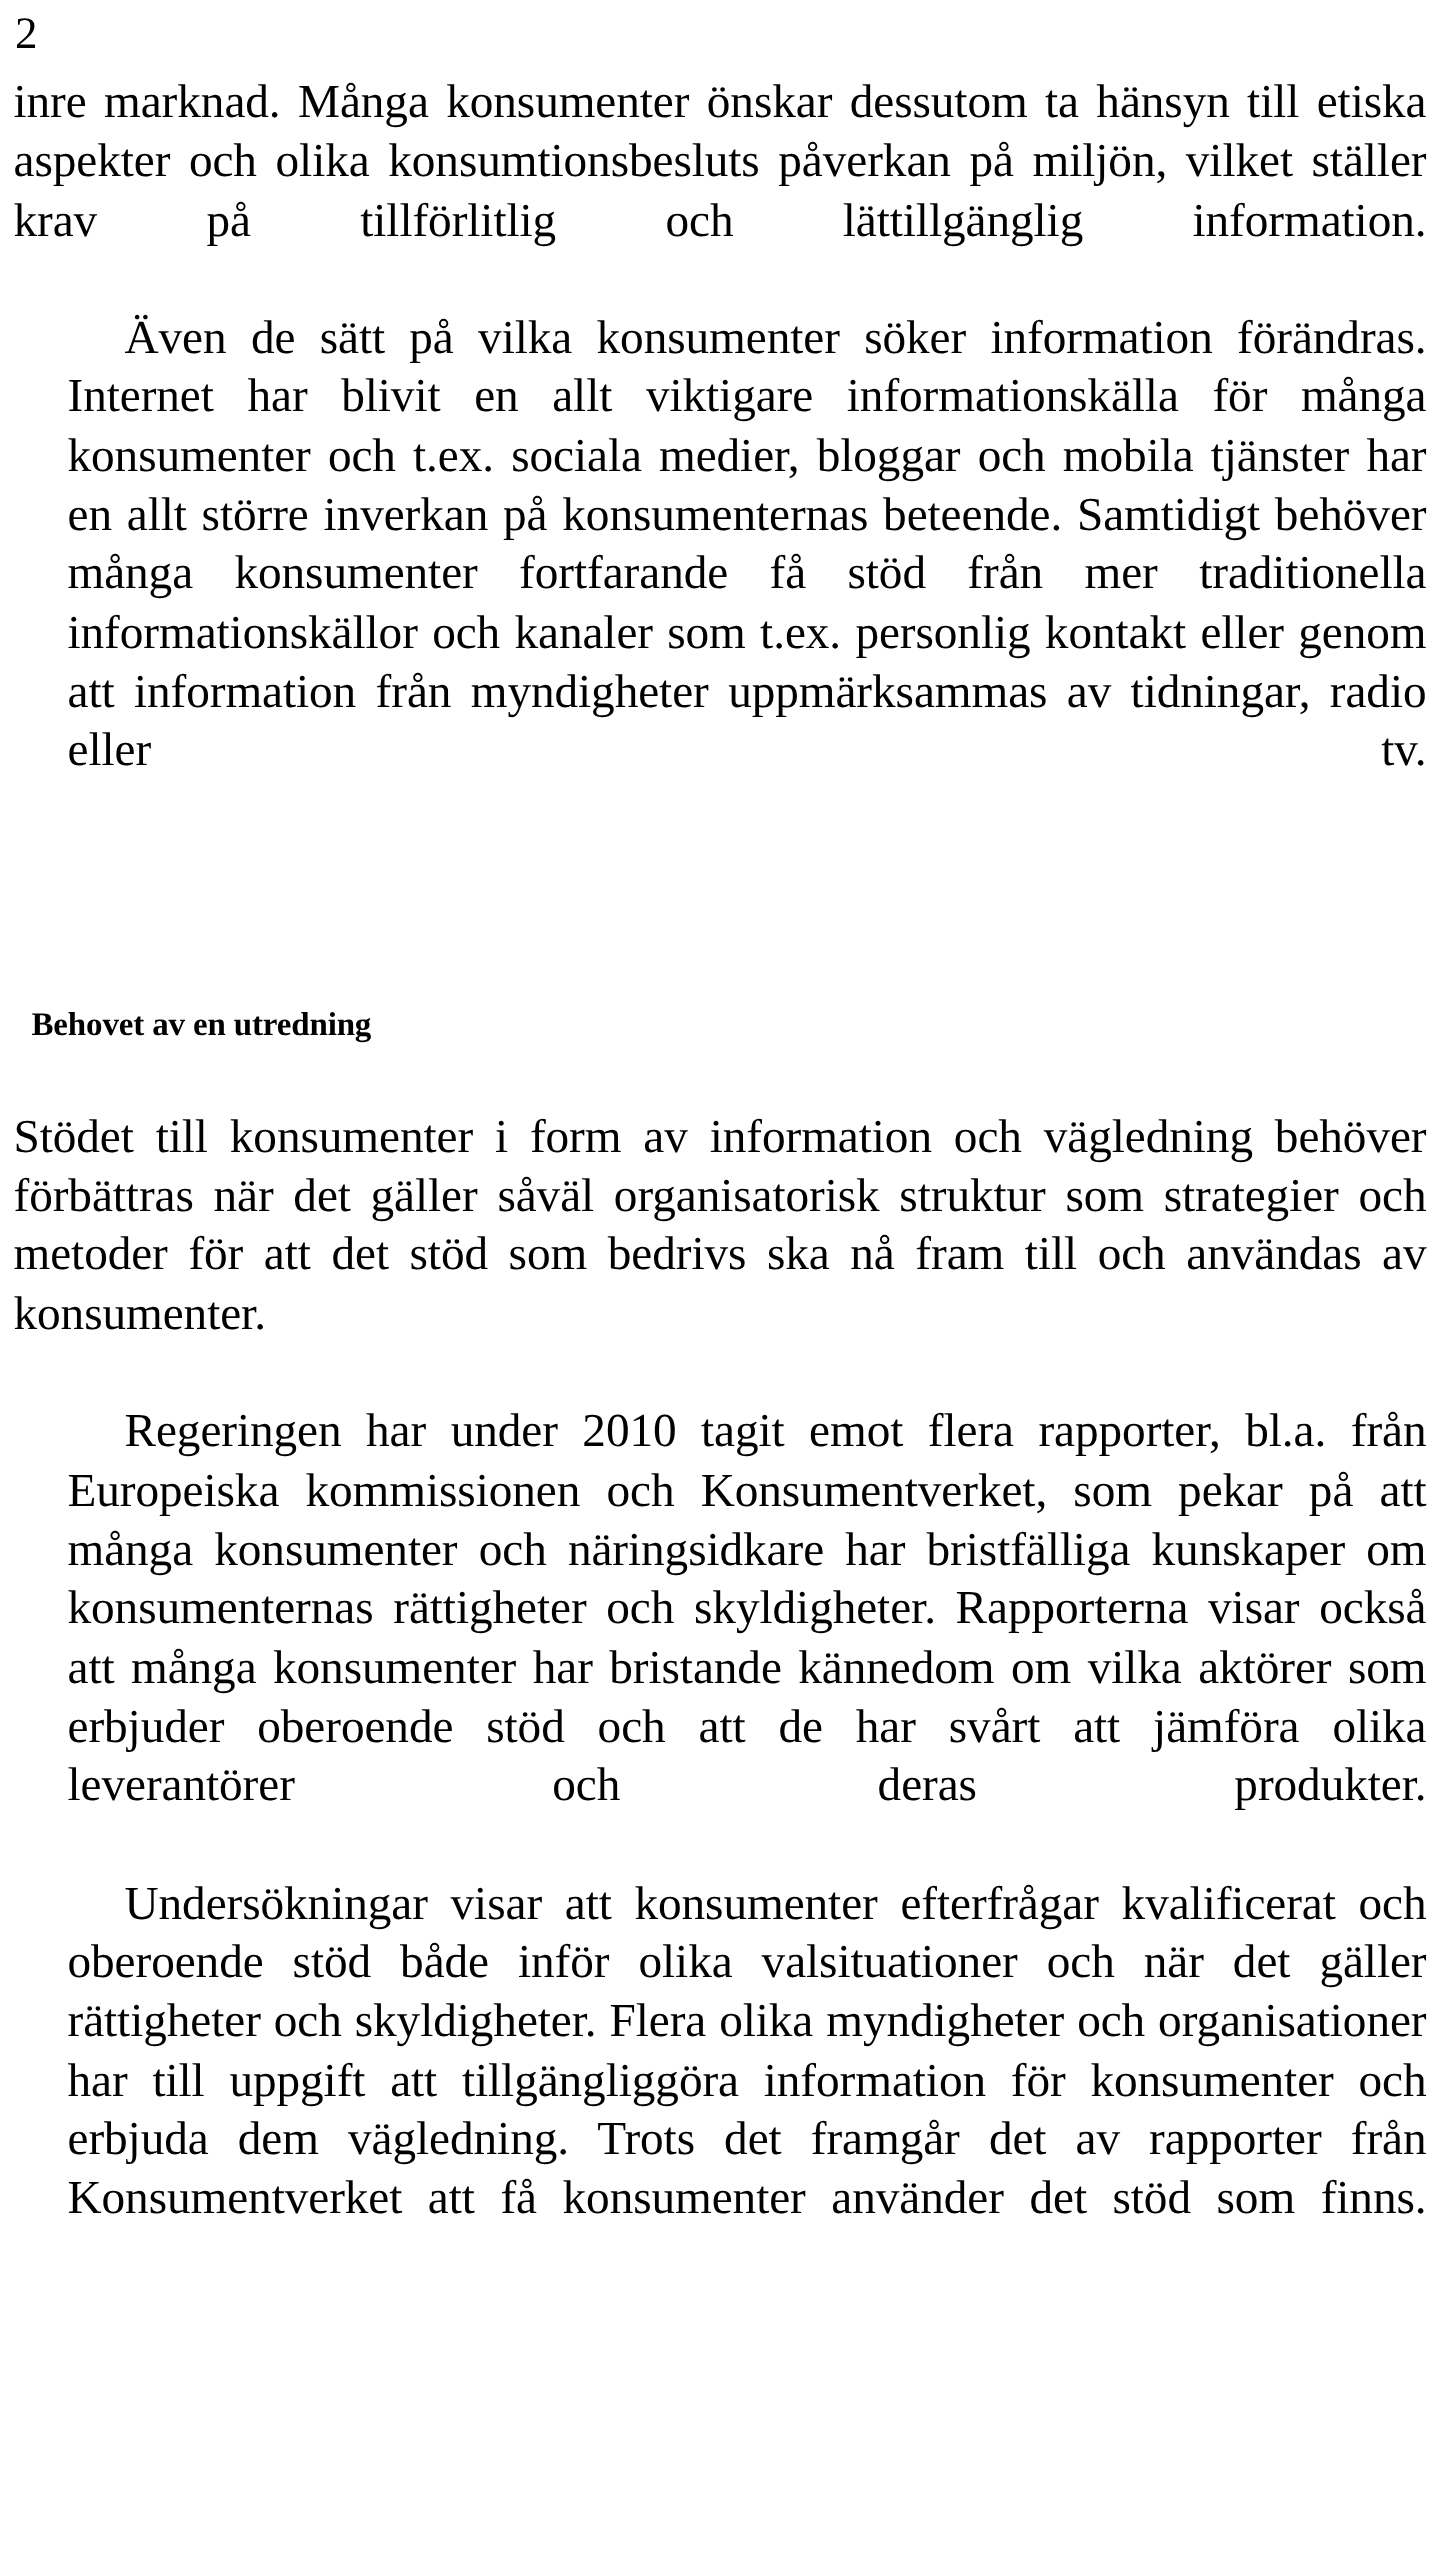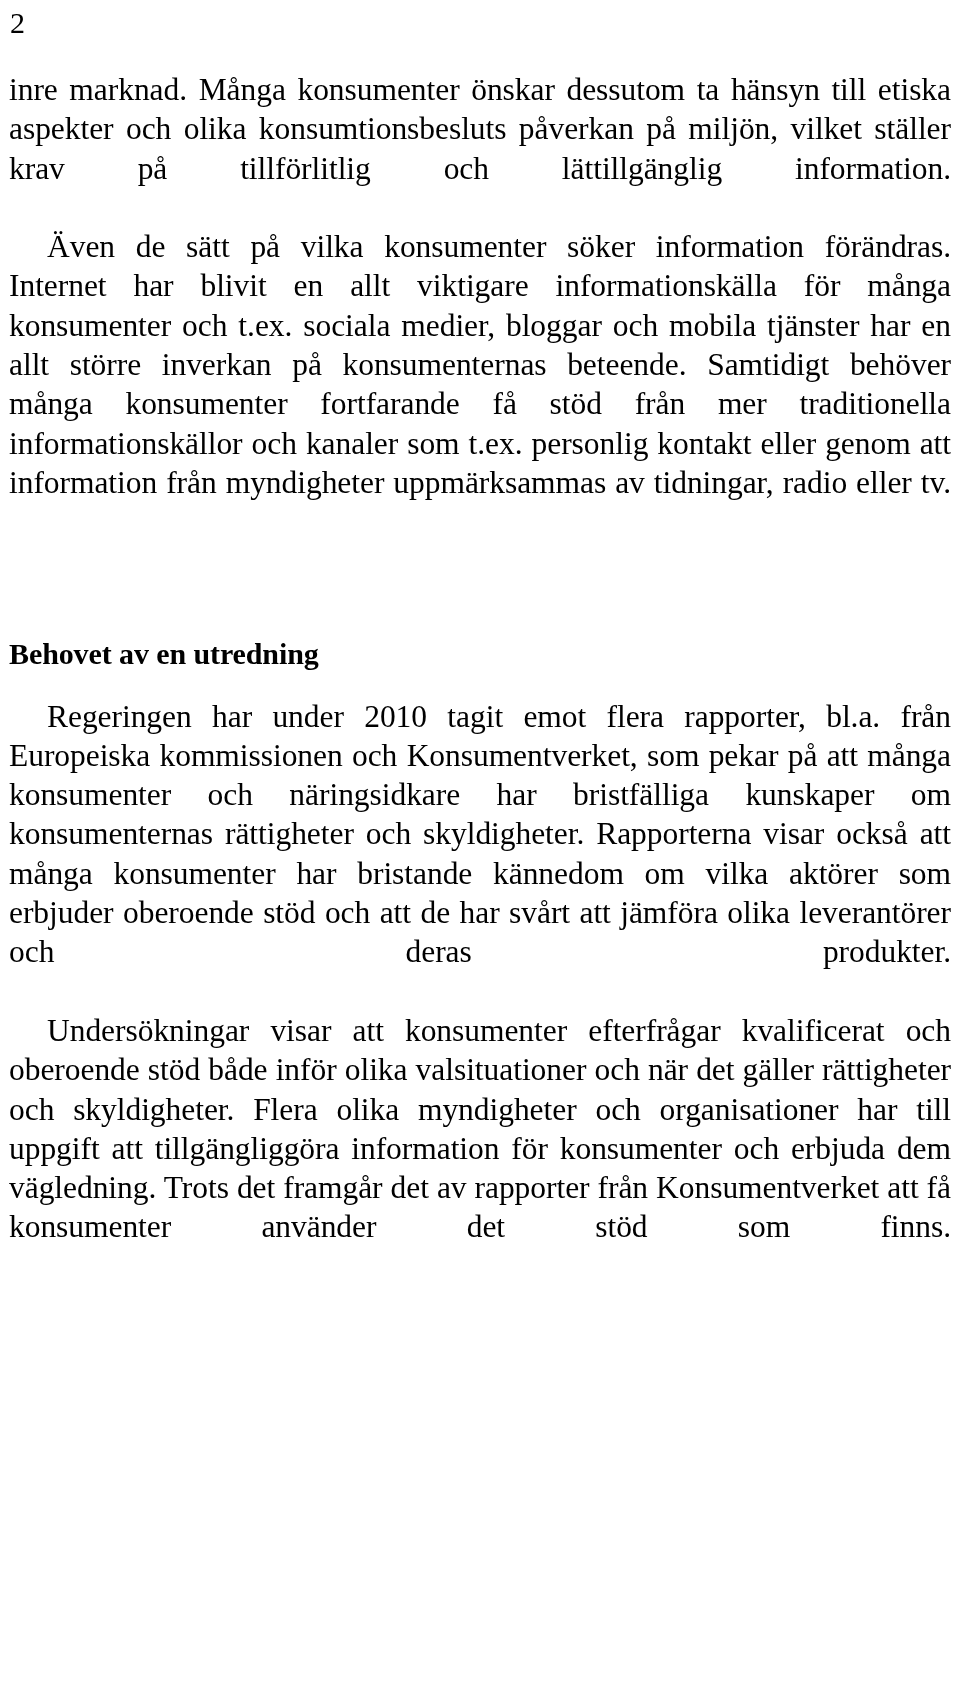--- a/index.html
+++ b/index.html
@@ -22,40 +22,41 @@
   .page-number {
     position: absolute;
     top: 6px;
     left: 10px;
     font-size: 30px;
     line-height: 34px;
     letter-spacing: 0.2px;
   }
   .content {
     position: absolute;
-    top: 70px;
+    top: 48px;
     left: 9px;
     width: 942px;
   }
   p.body-par {
     margin: 0;
     font-size: 31.5px;
     line-height: 39.3px;
     text-align: justify;
     text-justify: inter-word;
     letter-spacing: -0.05px;
     word-spacing: 0px;
     hyphens: none;
   }
   p.body-par.indent {
     text-indent: 38px;
+    margin-left: 36px;
   }
   .section-heading {
-    margin: 0;
-    font-size: 30px;
+    margin: 12px;
+    font-size: 22px;
     line-height: 39px;
     font-weight: bold;
     letter-spacing: -0.1px;
   }
   .spacer-before-heading { height: 92px; }
   .spacer-after-heading  { height: 24px; }
 
   
   .justify-all {
     text-align: justify;
@@ -79,19 +80,20 @@
 
     <p class="body-par indent justify-all">Även de sätt på vilka konsumenter söker information förändras. Internet har blivit en allt viktigare informationskälla för många konsumenter och t.ex. sociala medier, bloggar och mobila tjänster har en allt större inverkan på konsumenternas beteende. Samtidigt behöver många konsumenter fortfarande få stöd från mer traditionella informationskällor och kanaler som t.ex. personlig kontakt eller genom att information från myndigheter uppmärksammas av tidningar, radio eller tv.</p>
 
 
     <div class="spacer-before-heading"></div>
 
     <h2 class="section-heading">Behovet av en utredning</h2>
 
     <div class="spacer-after-heading"></div>
 
+    <p class="body-par justify-all">Stödet till konsumenter i form av information och vägledning behöver förbättras när det gäller såväl organisatorisk struktur som strategier och metoder för att det stöd som bedrivs ska nå fram till och användas av konsumenter.</p>
 
     <p class="body-par indent justify-all">Regeringen har under 2010 tagit emot flera rapporter, bl.a. från Europeiska kommissionen och Konsumentverket, som pekar på att många konsumenter och näringsidkare har bristfälliga kunskaper om konsumenternas rättigheter och skyldigheter. Rapporterna visar också att många konsumenter har bristande kännedom om vilka aktörer som erbjuder oberoende stöd och att de har svårt att jämföra olika leverantörer och deras produkter.</p>
 
     <p class="body-par indent justify-all">Undersökningar visar att konsumenter efterfrågar kvalificerat och oberoende stöd både inför olika valsituationer och när det gäller rättigheter och skyldigheter. Flera olika myndigheter och organisationer har till uppgift att tillgängliggöra information för konsumenter och erbjuda dem vägledning. Trots det framgår det av rapporter från Konsumentverket att få konsumenter använder det stöd som finns.</p>
 
   </div>
 </div>
 
 </body></html>

